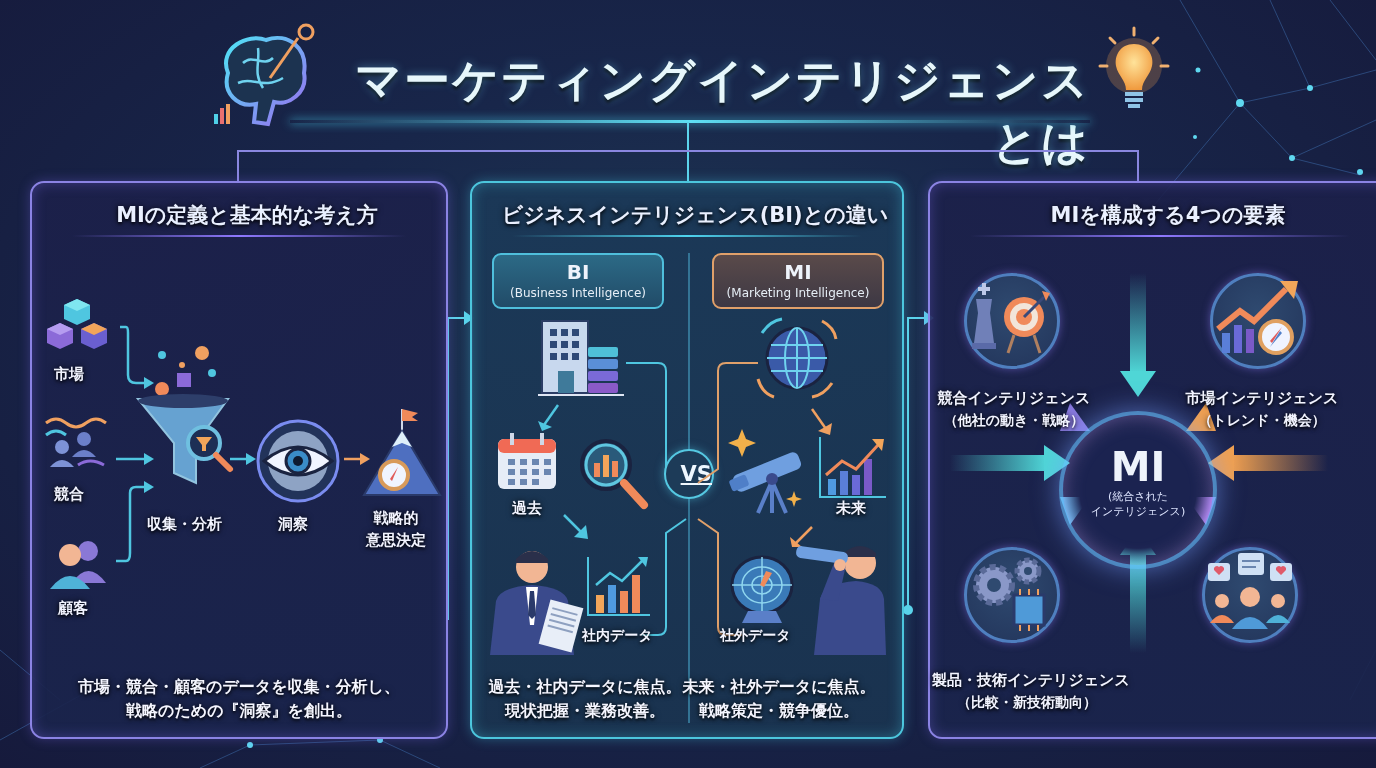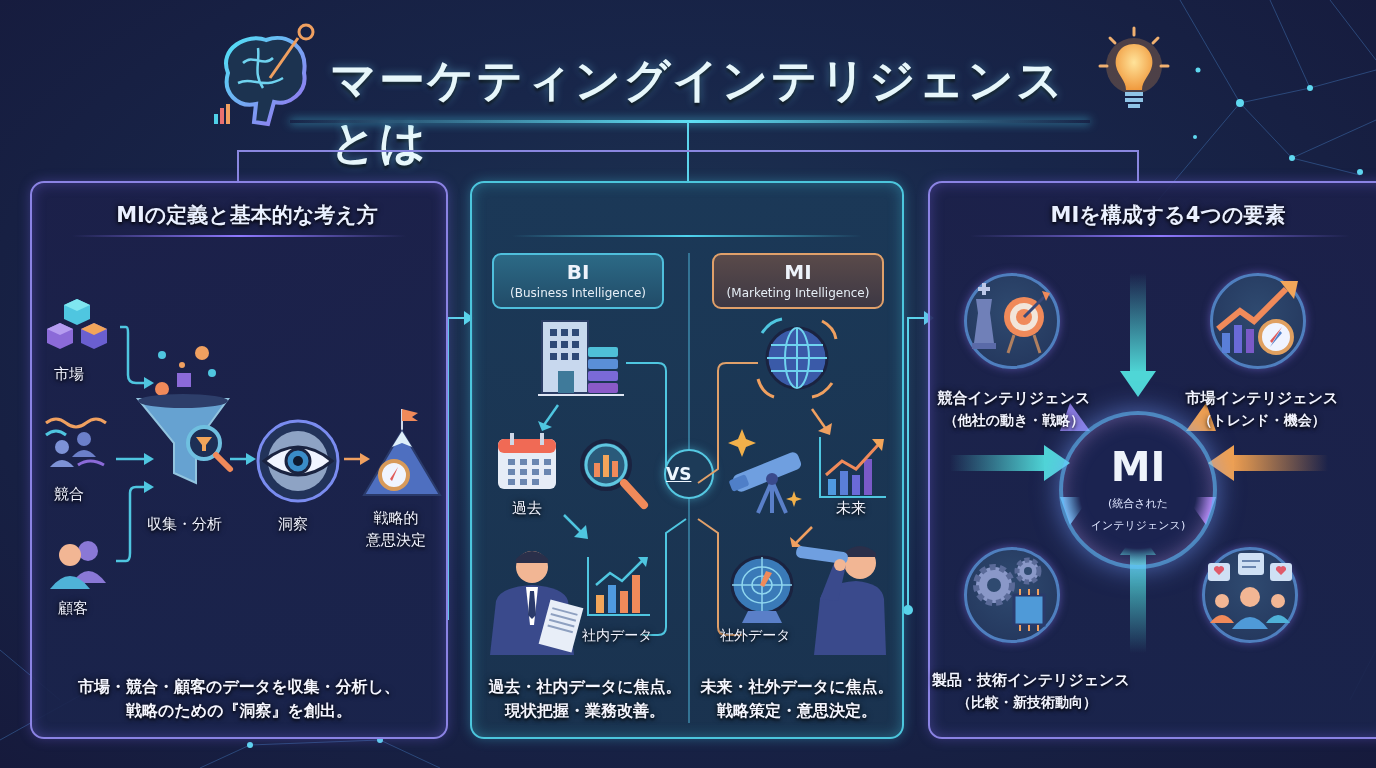--- a/index.html
+++ b/index.html
@@ -11,21 +11,21 @@
     position: relative;
   }
   .abs { position: absolute; }
   .txt-shadow { text-shadow: 0 0 6px rgba(0,0,0,.8), 0 2px 3px rgba(0,0,0,.7); }
 
   
   .bg-net { position: absolute; inset: 0; pointer-events: none; }
 
   
   .title {
-    position: absolute; left: 330px; top: 50px; width: 760px; text-align: left;
+    position: absolute; left: 330px; top: 50px; width: 760px; text-align: right;
     font-size: 46px; font-weight: bold; letter-spacing: 2px;
     color: #e7f7fb;
     text-shadow: 0 0 10px rgba(120,220,255,.45), 0 3px 3px rgba(0,0,0,.8);
   }
   .title-line {
     position: absolute; left: 290px; top: 120px; width: 800px; height: 3px;
     background: linear-gradient(90deg, rgba(80,200,230,0), #5fe0f5 50%, rgba(80,200,230,0));
     box-shadow: 0 0 10px #49c9e6;
   }
 
@@ -46,46 +46,46 @@
   }
   .panel-title {
     position: absolute; left: 0; right: 0; top: 18px; text-align: center;
     font-size: 21px; font-weight: bold; color: #eaf0ff; margin-left: 16px;
   }
   .panel-rule {
     position: absolute; left: 40px; right: 40px; top: 52px; height: 2px;
     background: linear-gradient(90deg, rgba(150,120,255,0), #8f79ff 50%, rgba(150,120,255,0));
   }
   .panel.mid .panel-rule { background: linear-gradient(90deg, rgba(70,200,230,0), #4fd4ef 50%, rgba(70,200,230,0)); }
-  .lbl { position: absolute; font-size: 15px; font-weight: normal; color: #f2f4ff; text-align: center; white-space: nowrap; }
+  .lbl { position: absolute; font-size: 15px; font-weight: bold; color: #f2f4ff; text-align: center; white-space: nowrap; }
   .desc { position: absolute; left: 0; right: 0; text-align: center; font-size: 16px; font-weight: bold; line-height: 24px; color: #f5f6ff; }
 
   
   .tag {
     position: absolute; top: 70px; width: 172px; height: 56px; border-radius: 9px; text-align: center;
     border: 2px solid #4fbfdc; background: linear-gradient(180deg,#2c6a86,#214b68);
   }
   .tag.mi { border-color: #e0a06a; background: linear-gradient(180deg,#5a4a4a,#3d3844); }
   .tag .big { font-size: 20px; font-weight: bold; line-height: 26px; margin-top: 4px; }
   .tag .small { font-size: 12px; line-height: 16px; color: #e6eef6; text-align: center; }
   .vs {
     position: absolute; left: 192px; top: 266px; width: 50px; height: 50px; border-radius: 50%;
-    border: 2px solid #55c8e2; background: #1d3b58; text-align: left; line-height: 46px;
-    font-weight: bold; font-size: 17px; color: #eef7ff; box-shadow: 0 0 10px rgba(80,200,230,.5); text-decoration: underline;
+    border: 2px solid #55c8e2; background: #1d3b58; text-align: right; line-height: 46px;
+    font-weight: bold; font-size: 21px; color: #eef7ff; box-shadow: 0 0 10px rgba(80,200,230,.5); text-decoration: underline;
   }
 
   
   .hub {
     position: absolute; left: 133px; top: 232px; width: 150px; height: 150px; border-radius: 50%;
     background: radial-gradient(circle, #1b2350 55%, rgba(27,35,80,0) 70%);
     box-shadow: 0 0 0 4px rgba(100,200,255,.5), 0 0 25px 6px rgba(120,160,255,.5), inset 0 0 20px rgba(200,160,255,.4);
     text-align: center;
   }
   .hub .big { font-size: 40px; font-weight: bold; margin-top: 30px; line-height: 44px; }
-  .hub .small { font-size: 11px; line-height: 15px; color: #dfe6ff; margin-top: 7px; }
+  .hub .small { font-size: 11px; line-height: 15px; color: #dfe6ff; }
   .mi-label { position: absolute; text-align: center; font-size: 15px; font-weight: bold; line-height: 22px; color: #f2f4ff; white-space: nowrap; }
   .mi-label .sub { font-size: 14px; }
   .icon-circle {
     position: absolute; width: 96px; height: 96px; border-radius: 50%;
     background: radial-gradient(circle at 50% 40%, #2f4a70, #22345a);
     border: 3px solid #4f7fbf; box-shadow: 0 0 8px rgba(140,120,240,.5);
   }
 </style>
 </head>
 <body>
@@ -263,20 +263,21 @@
     <div>意思決定</div>
   </div>
 
   <div class="desc txt-shadow" style="top:492px;">
     <div>市場・競合・顧客のデータを収集・分析し、</div>
     <div>戦略のための『洞察』を創出。</div>
   </div>
 </div>
 
 <div class="panel mid" style="left:470px;width:434px;">
+  <div class="panel-title txt-shadow">ビジネスインテリジェンス(BI)との違い</div>
   <div class="panel-rule"></div>
 
   <div class="abs" style="left:216px;top:70px;width:2px;height:470px;background:#3f8fb0;opacity:.7;"></div>
 
   <div class="tag" style="left:20px;">
     <div class="big">BI</div>
     <div class="small">(Business Intelligence)</div>
   </div>
   <div class="tag mi" style="left:240px;">
     <div class="big">MI</div>
@@ -439,23 +440,23 @@
     <path d="M20 116 L26 60 Q30 44 62 42 Q88 44 90 60 L92 116 Z" fill="#3a4a8c"></path>
     <path d="M26 60 L40 24 L52 26 L44 62 Z" fill="#3a4a8c"></path>
     <circle cx="46" cy="26" r="6" fill="#f2b694"></circle>
   </svg>
   <div class="lbl txt-shadow" style="left:248px;top:444px;font-size:14px;">社外データ</div>
 
   <div class="desc txt-shadow" style="top:492px;left:10px;right:auto;width:206px;">
     <div>過去・社内データに焦点。</div>
     <div>現状把握・業務改善。</div>
   </div>
-  <div class="desc txt-shadow" style="top:492px;left:222px;right:auto;width:206px;">
+  <div class="desc txt-shadow" style="top:492px;left:204px;right:auto;width:206px;">
     <div>未来・社外データに焦点。</div>
-    <div>戦略策定・意思決定。</div>
+    <div>戦略策定・競争優位。</div>
   </div>
 </div>
 
 <div class="panel" style="left:928px;width:464px;">
   <div class="panel-title txt-shadow">MIを構成する4つの要素</div>
   <div class="panel-rule"></div>
 
   <svg class="abs" style="left:0;top:80px" width="418" height="400">
     <defs>
       <linearGradient id="ga" x1="0" y1="0" x2="0" y2="1">

